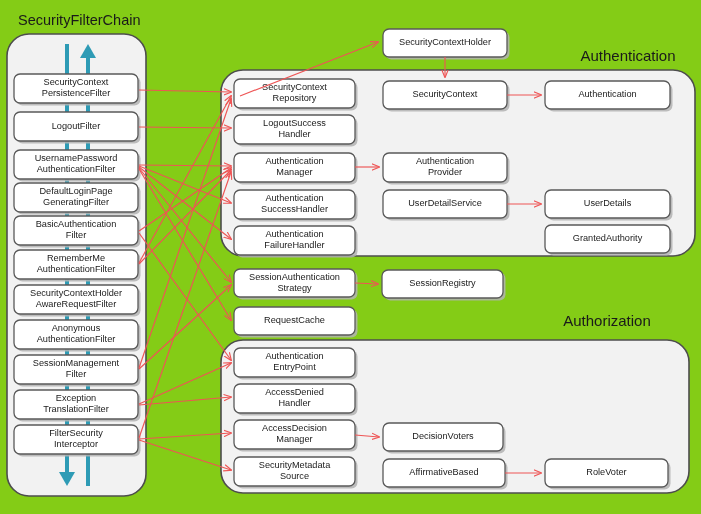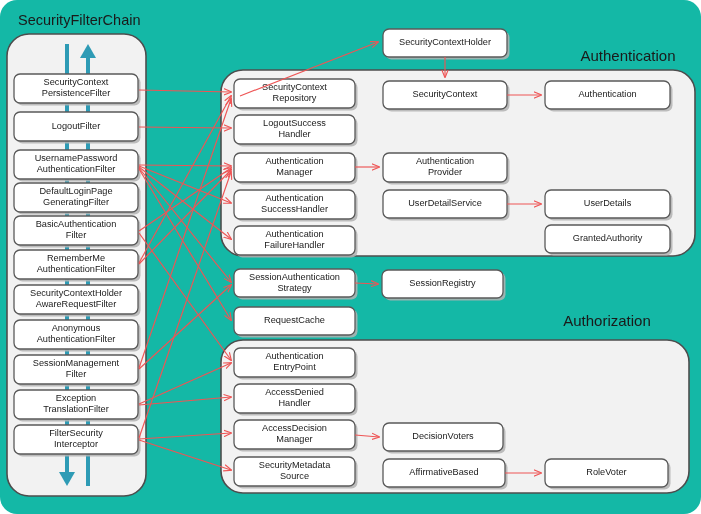--- a/index.html
+++ b/index.html
@@ -8,22 +8,21 @@
     background: #ffffff;
   }
   body {
     font-family: "Liberation Sans", sans-serif;
   }
   #diagram-root {
     position: relative;
     width: 701px;
     height: 514px;
     overflow: hidden;
-    background: #14b8a6;
-    border-radius: 17px;
+    background: #84cc16;
   }
   svg#diagram-svg {
     display: block;
     width: 701px;
     height: 514px;
   }
   .grp-rect {
     fill: #f2f2f2;
     stroke: #4d4d4d;
     stroke-width: 1.6;

